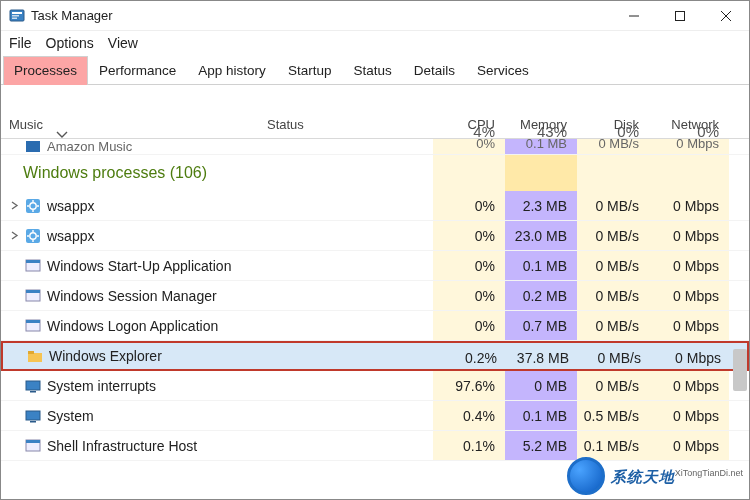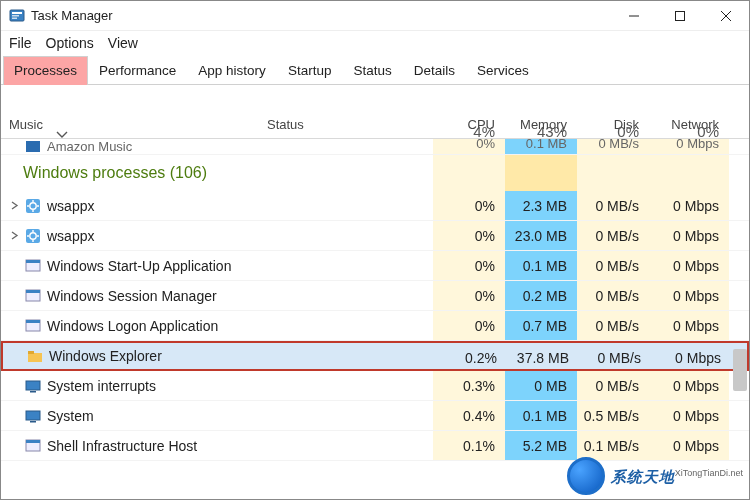--- a/index.html
+++ b/index.html
@@ -94,21 +94,21 @@
     display: flex;
     align-items: center;
     height: 30px;
     border-bottom: 1px solid #f3f3f3;
     font-size: 14px;
   }
   .row .c-name { flex: 0 0 258px; display: flex; align-items: center; padding-left: 8px; gap: 6px; overflow: hidden; white-space: nowrap; }
   .row .c-status { flex: 0 0 174px; }
   .row .c-num { flex: 0 0 72px; text-align: right; padding-right: 10px; background: #FFF7DB; height: 100%; line-height: 30px; }
   .row .c-net { flex: 0 0 80px; text-align: right; padding-right: 10px; background: #FFF7DB; height: 100%; line-height: 30px; }
-  .row .c-mem { background: #7dd3fc; }
+  .row .c-mem { background: #c4b5fd; }
   .row.highlight { background: #D7E8F7; border: 2px solid #c0392b; height: 30px; }
   .row.highlight .c-num, .row.highlight .c-net { background: transparent; }
   .row.cut { height: 16px; overflow: hidden; font-size: 13px; color: #666; }
   .row.cut .c-name { align-items: flex-start; }
   .row.cut .c-num, .row.cut .c-net { line-height: 10px; }
   .group-row {
     display: flex;
     align-items: center;
     height: 36px;
     padding-left: 22px;
@@ -385,21 +385,21 @@
         <span class="expander"></span>
         <span class="proc-icon">
           <svg viewBox="0 0 16 16">
             <rect x="1" y="3" width="14" height="9" fill="#3b82c4" stroke="#2a5a8a"></rect>
             <rect x="5" y="13" width="6" height="1.5" fill="#2a5a8a"></rect>
           </svg>
         </span>
         <span>System interrupts</span>
       </div>
       <div class="c-status"></div>
-      <div class="c-num">0.3%</div>
+      <div class="c-num">97.6%</div>
       <div class="c-num c-mem">0 MB</div>
       <div class="c-num">0 MB/s</div>
       <div class="c-net">0 Mbps</div>
     </div>
     <div class="row">
       <div class="c-name">
         <span class="expander"></span>
         <span class="proc-icon">
           <svg viewBox="0 0 16 16">
             <rect x="1" y="3" width="14" height="9" fill="#3b82c4" stroke="#2a5a8a"></rect>

